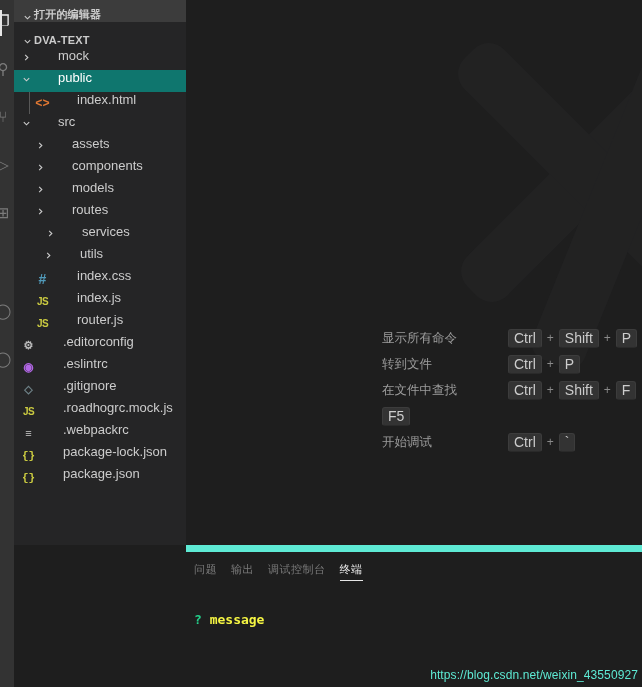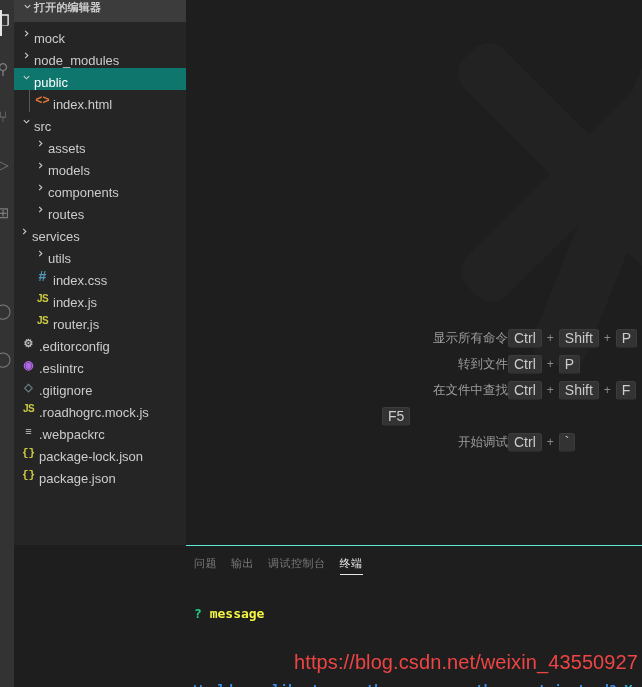--- a/index.html
+++ b/index.html
@@ -24,37 +24,37 @@
   .ab-active-bar {
     position: absolute; left: 0; width: 2px; height: 26px; background: #e7e7e7;
   }
 
   
   .sidebar {
     position: absolute; left: 14px; top: 0; width: 172px; height: 545px;
     background: #252526; overflow: hidden;
   }
   .section-header {
-    height: 22px; display: flex; align-items: flex-start;
+    height: 22px; display: flex; align-items: flex-end;
     font-size: 11px; font-weight: bold; color: #cccccc;
     letter-spacing: .2px; user-select: none;
   }
   .section-header.open-editors { background: #3c3c3c; padding-left: 6px; }
   .section-header.project { background: #252526; padding-left: 6px; margin-top: 2px; }
   .twisty {
     display: inline-block; width: 14px; text-align: center;
     font-size: 10px; color: #cccccc; flex: none;
   }
   .twisty svg { vertical-align: middle; }
 
   .tree { margin-top: 2px; }
   .row {
-    height: 22px; display: flex; align-items: flex-end;
+    height: 22px; display: flex; align-items: flex-start;
     font-size: 13px; color: #cccccc; white-space: nowrap;
-    cursor: pointer; user-select: none; position: relative;
+    cursor: pointer; user-select: none; position: relative; gap: 24px;
   }
   .row.selected { background: #0f766e; color: #ffffff; }
   .row .arrow {
     width: 12px; flex: none; text-align: center; color: #cccccc;
     font-size: 9px; line-height: 22px;
   }
   .row .ficon {
     width: 17px; flex: none; text-align: center;
     font-size: 11px; line-height: 22px; font-weight: bold;
   }
@@ -84,35 +84,35 @@
   }
   .keybinds {
     position: absolute; right: -60px; top: 325px; width: 320px;
     font-size: 12px; color: #8a8a8a;
   }
   .kb-row {
     display: flex; align-items: center; justify-content: flex-start;
     height: 26px; white-space: nowrap;
   }
   .kb-label {
-    width: 126px; text-align: right; color: #9d9d9d; font-size: 12.5px;
-    flex: none;
+    width: 126px; text-align: left; color: #9d9d9d; font-size: 12.5px;
+    padding-right: 10px; flex: none;
   }
   .kb-keys { display: flex; align-items: center; gap: 5px; }
   .kbd {
     background: #333333; border: 1px solid #3c3c3c; border-bottom-color: #2a2a2a;
     border-radius: 3px; padding: 1px 5px; font-size: 14px; color: #cccccc;
     line-height: 15px;
   }
   .kb-plus { color: #8a8a8a; font-size: 12px; }
 
   
   .panel {
     position: absolute; left: 186px; top: 545px; right: 0; bottom: 0;
-    background: #1e1e1e; border-top: 1px solid #5eead4;
+    background: #1e1e1e; border-top: 7px solid #5eead4;
   }
   .panel-tabs {
     height: 35px; display: flex; align-items: center; padding-left: 8px; gap: 14px;
   }
   .ptab {
     font-size: 11px; color: #7a7a7a; height: 35px; line-height: 35px;
     position: relative; cursor: pointer; user-select: none; letter-spacing: .5px;
   }
   .ptab.active { color: #e7e7e7; }
   .ptab.active::after {
@@ -124,22 +124,22 @@
     font-family: "DejaVu Sans Mono", "Liberation Mono", monospace;
     font-size: 13px; line-height: 19px; color: #cccccc;
     white-space: pre; font-weight: bold;
   }
   .t-green  { color: #23d18b; }
   .t-yellow { color: #f5f543; }
   .t-blue   { color: #3b8eea; }
   .t-cyan   { color: #29b8db; }
 
   .csdn-watermark {
-    position: absolute; right: 4px; bottom: 13px;
-    font-size: 20px; color: #ef4444; font-family: "Liberation Sans", sans-serif;
+    position: absolute; right: 4px; bottom: 5px;
+    font-size: 12px; color: #5eead4; font-family: "Liberation Sans", sans-serif;
     letter-spacing: .1px; user-select: none;
   }
 </style>
 </head>
 <body>
 
 <div id="root">
 
   <div class="activitybar">
     <div class="ab-active-bar" style="top:10px"></div>
@@ -156,33 +156,35 @@
 
     <div class="section-header open-editors">
       <span class="twisty">
         <svg width="9" height="9" viewBox="0 0 10 10">
             <path d="M2 3.5 L5 6.5 L8 3.5" stroke="#ccc" stroke-width="1.2" fill="none"></path>
           </svg>
       </span>
       <span>打开的编辑器</span>
     </div>
 
+    <div class="section-header project">
+      <span class="twisty">
+        <svg width="9" height="9" viewBox="0 0 10 10">
+            <path d="M2 3.5 L5 6.5 L8 3.5" stroke="#ccc" stroke-width="1.2" fill="none"></path>
+          </svg>
+      </span>
+      <span>DVA-TEXT</span>
+    </div>
 
     <div class="tree" id="tree">
         <div class="row" style="padding-left: 6px;">
           <span class="arrow"><svg width="9" height="9" viewBox="0 0 10 10">
               <path d="M3.5 2 L6.5 5 L3.5 8" stroke="currentColor" stroke-width="1.2" fill="none"></path>
             </svg></span>
           <span class="label">mock</span>
-        </div>
-        <div class="row" style="padding-left: 6px;">
-          <span class="arrow"><svg width="9" height="9" viewBox="0 0 10 10">
-              <path d="M3.5 2 L6.5 5 L3.5 8" stroke="currentColor" stroke-width="1.2" fill="none"></path>
-            </svg></span>
-          <span class="label">node_modules</span>
         </div>
         <div class="row selected" style="padding-left: 6px;">
           <span class="arrow"><svg width="9" height="9" viewBox="0 0 10 10">
               <path d="M2 3.5 L5 6.5 L8 3.5" stroke="currentColor" stroke-width="1.2" fill="none"></path>
             </svg></span>
           <span class="label">public</span>
         </div>
         <div class="row" style="padding-left: 20px;">
           <span class="ficon"><span class="ic-html">&lt;&gt;</span></span>
           <span class="label">index.html</span>
@@ -197,41 +199,41 @@
         <div class="row" style="padding-left: 20px;">
           <span class="arrow"><svg width="9" height="9" viewBox="0 0 10 10">
               <path d="M3.5 2 L6.5 5 L3.5 8" stroke="currentColor" stroke-width="1.2" fill="none"></path>
             </svg></span>
           <span class="label">assets</span>
         </div>
         <div class="row" style="padding-left: 20px;">
           <span class="arrow"><svg width="9" height="9" viewBox="0 0 10 10">
               <path d="M3.5 2 L6.5 5 L3.5 8" stroke="currentColor" stroke-width="1.2" fill="none"></path>
             </svg></span>
+          <span class="label">components</span>
+        </div>
+        <div class="row" style="padding-left: 20px;">
+          <span class="arrow"><svg width="9" height="9" viewBox="0 0 10 10">
+              <path d="M3.5 2 L6.5 5 L3.5 8" stroke="currentColor" stroke-width="1.2" fill="none"></path>
+            </svg></span>
           <span class="label">models</span>
         </div>
         <div class="row" style="padding-left: 20px;">
           <span class="arrow"><svg width="9" height="9" viewBox="0 0 10 10">
               <path d="M3.5 2 L6.5 5 L3.5 8" stroke="currentColor" stroke-width="1.2" fill="none"></path>
             </svg></span>
-          <span class="label">components</span>
-        </div>
-        <div class="row" style="padding-left: 20px;">
-          <span class="arrow"><svg width="9" height="9" viewBox="0 0 10 10">
-              <path d="M3.5 2 L6.5 5 L3.5 8" stroke="currentColor" stroke-width="1.2" fill="none"></path>
-            </svg></span>
           <span class="label">routes</span>
         </div>
-        <div class="row" style="padding-left: 4px;">
+        <div class="row" style="padding-left: 30px;">
           <span class="arrow"><svg width="9" height="9" viewBox="0 0 10 10">
               <path d="M3.5 2 L6.5 5 L3.5 8" stroke="currentColor" stroke-width="1.2" fill="none"></path>
             </svg></span>
           <span class="label">services</span>
         </div>
-        <div class="row" style="padding-left: 20px;">
+        <div class="row" style="padding-left: 28px;">
           <span class="arrow"><svg width="9" height="9" viewBox="0 0 10 10">
               <path d="M3.5 2 L6.5 5 L3.5 8" stroke="currentColor" stroke-width="1.2" fill="none"></path>
             </svg></span>
           <span class="label">utils</span>
         </div>
         <div class="row" style="padding-left: 20px;">
           <span class="ficon"><span class="ic-css">#</span></span>
           <span class="label">index.css</span>
         </div>
         <div class="row" style="padding-left: 20px;">

